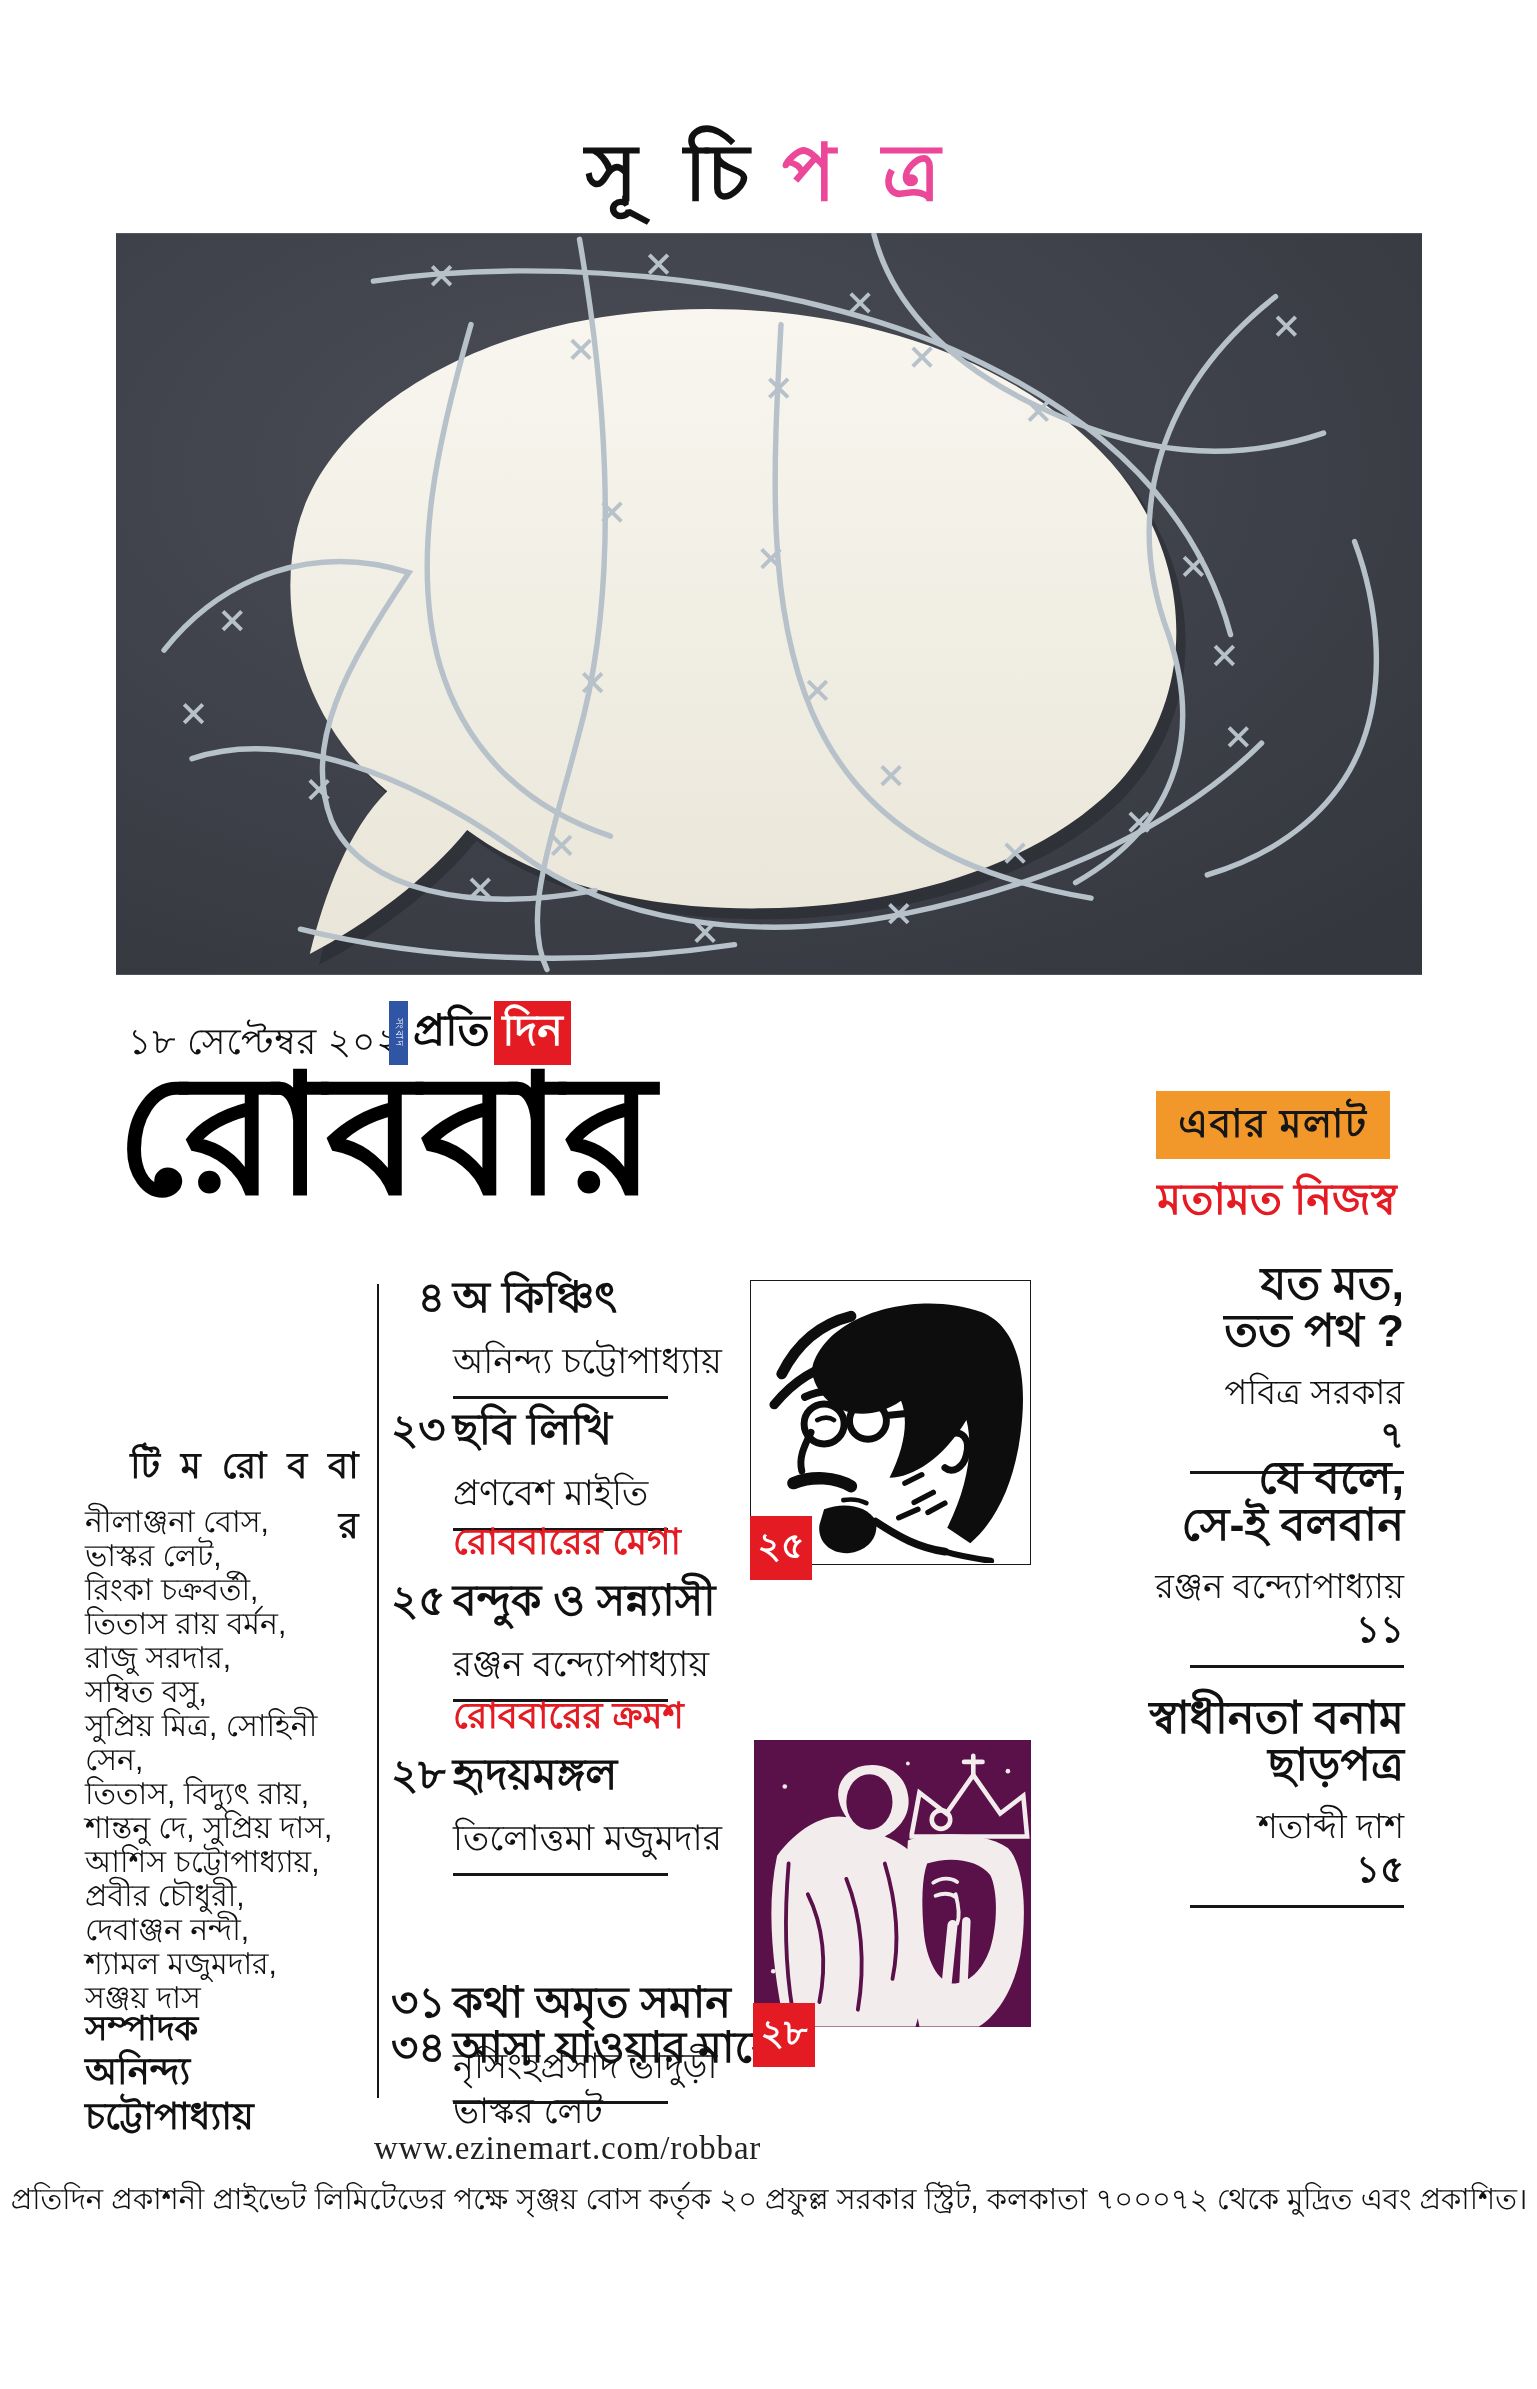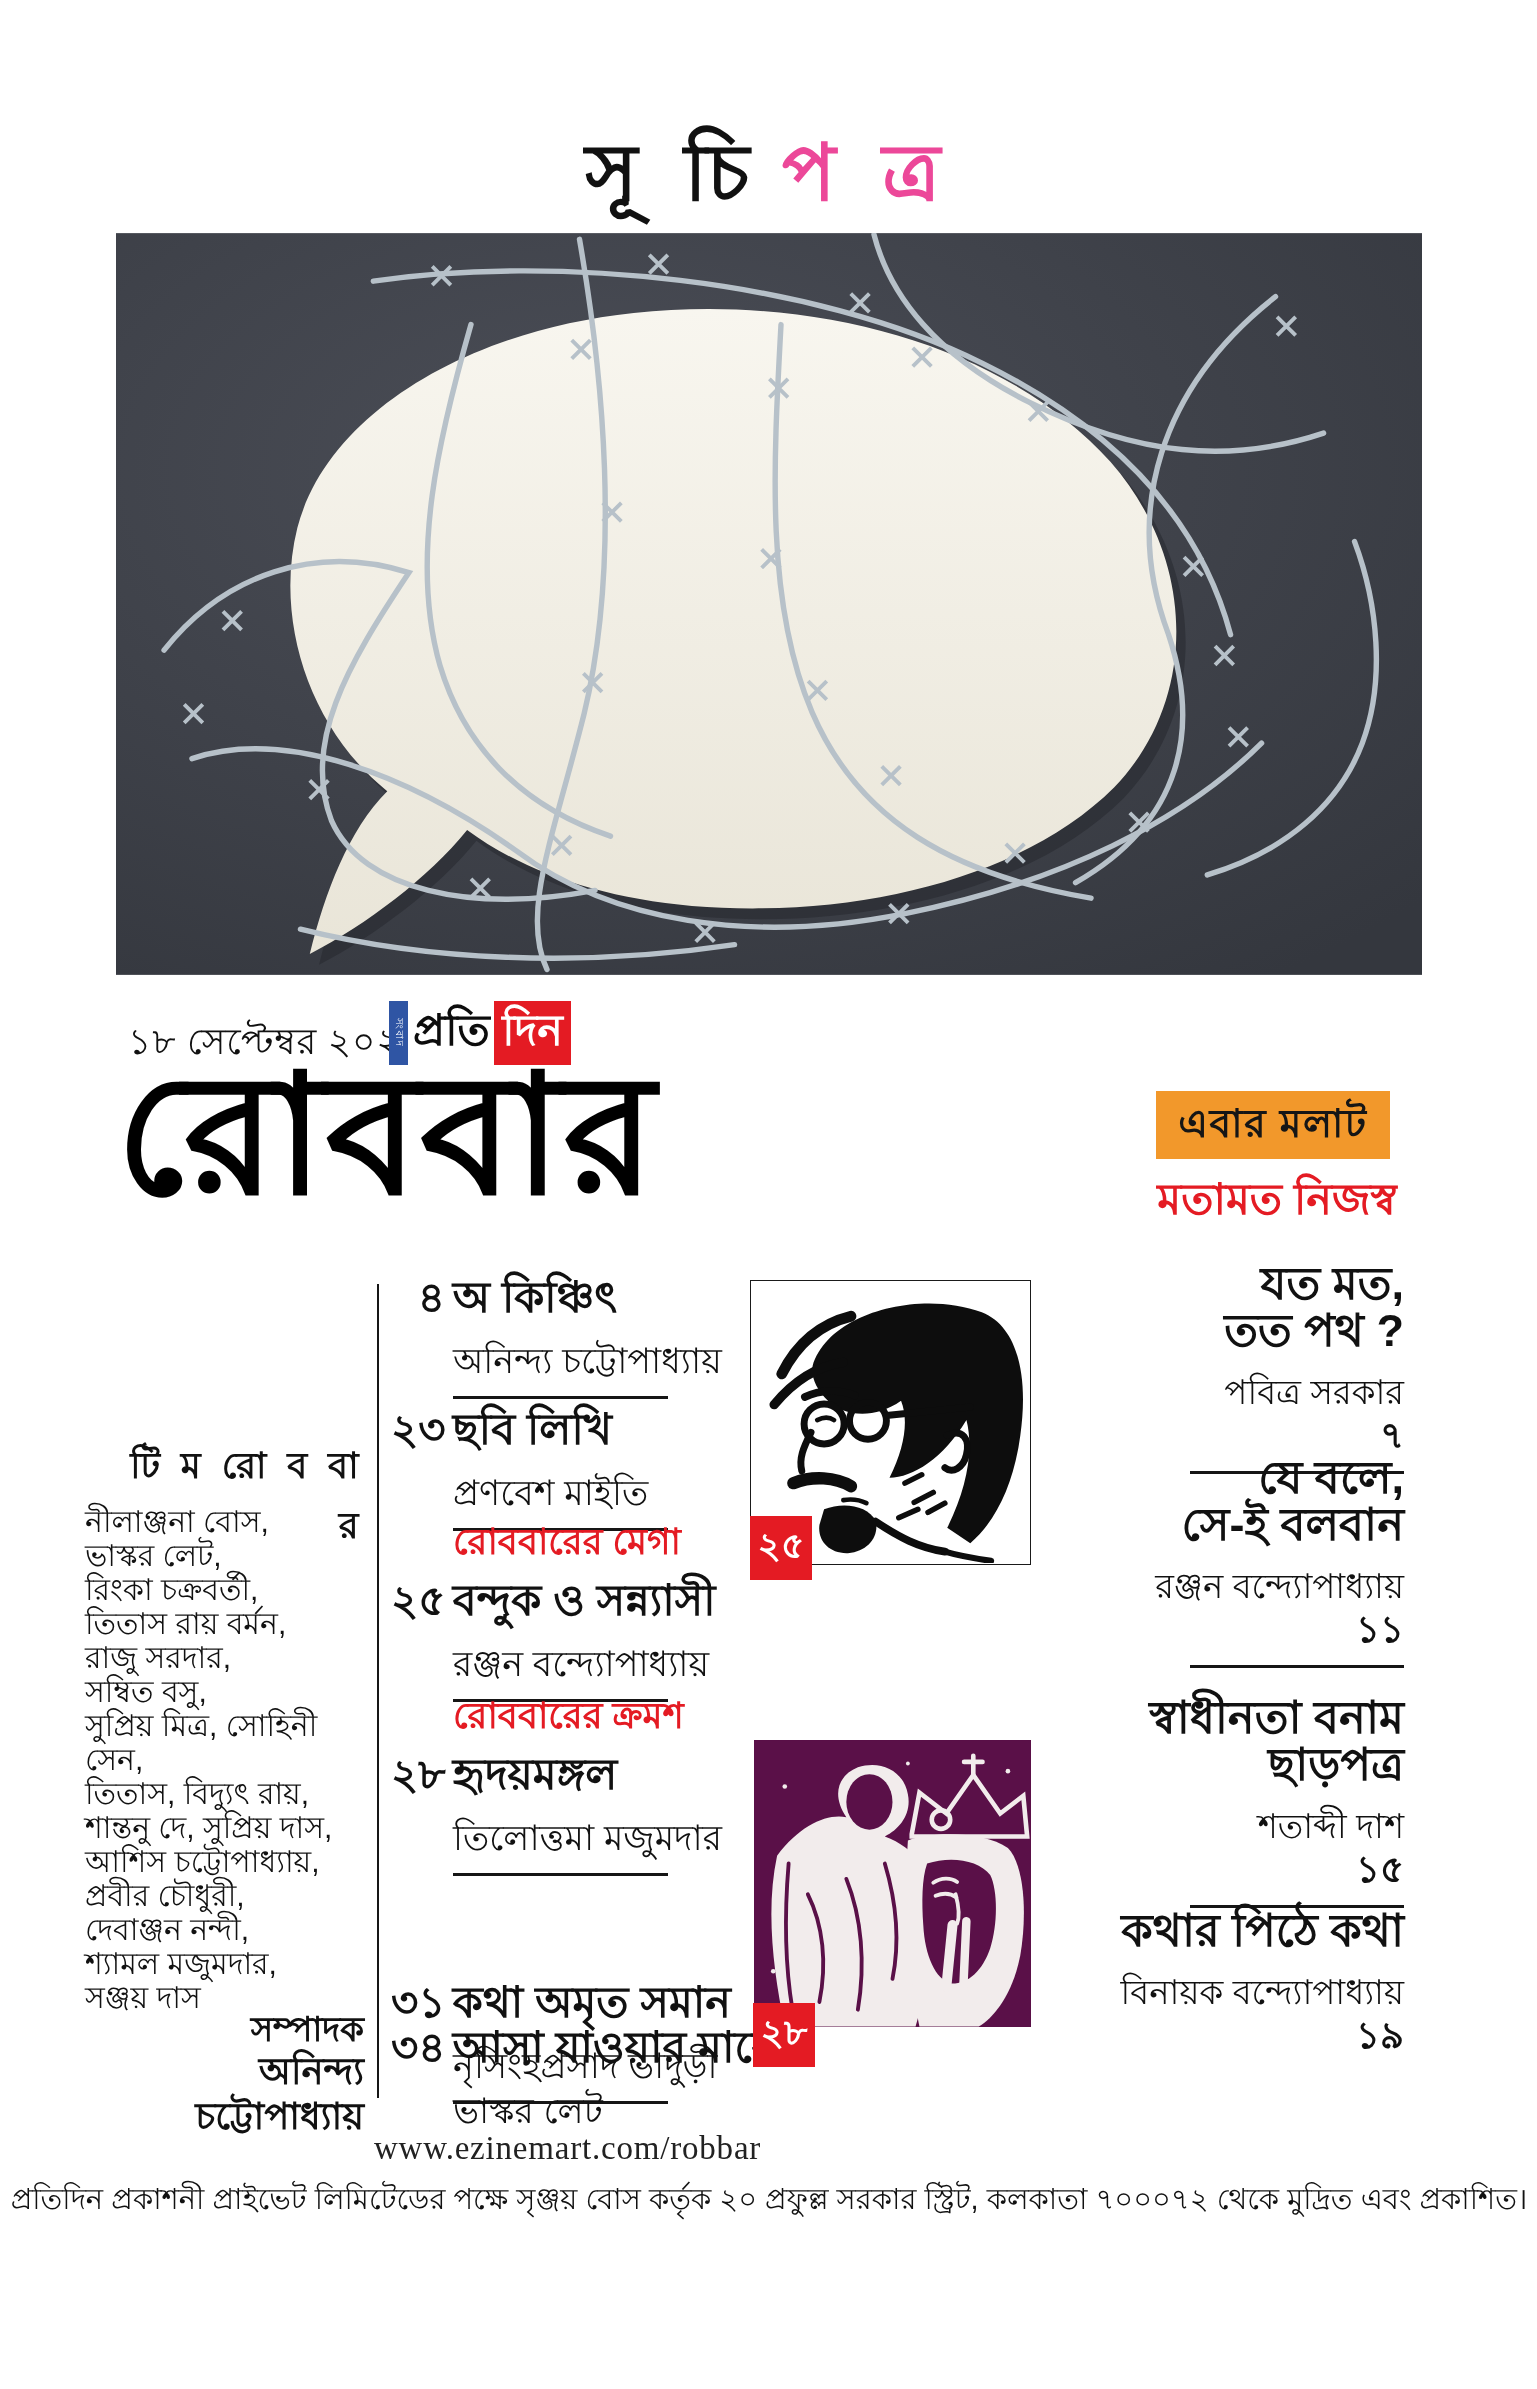--- a/index.html
+++ b/index.html
@@ -21,21 +21,21 @@
   .logo .blk{background:#fff;color:#0c0c0c;font-weight:bold;font-size:43px;display:flex;align-items:center;padding:0 4.7px;}
   .logo .red{background:#e41b23;color:#fff;font-weight:bold;font-size:43px;display:flex;align-items:center;padding:0 7.8px;}
   .masthead{left:116px;top:1042px;width:744px;font-size:167px;font-weight:bold;line-height:1.12;letter-spacing:1.6px;color:#000;transform-origin:left top;}
   .cover-badge{left:1156px;top:1091px;width:234px;height:68px;background:#f2982b;color:#161616;
     font-size:39px;font-weight:bold;display:flex;align-items:center;justify-content:center;letter-spacing:1.6px;}
   .cover-note{left:1133px;top:1167px;width:288px;text-align:center;color:#e41b23;font-size:43px;font-weight:bold;}
   
   .divider{left:377px;top:1284px;width:2.3px;height:814px;background:#161616;}
   .team-header{left:116px;top:1438px;width:248px;text-align:right;font-size:36px;font-weight:bold;letter-spacing:5.4px;}
   .team-list{left:85px;top:1505px;width:279px;text-align:left;font-size:30px;line-height:34px;}
-  .team-editor{left:85px;top:2009px;width:279px;text-align:right;}
+  .team-editor{left:85px;top:2009px;width:279px;font-family:Liberation Serif, serif;}
   .team-editor .lbl{font-size:34px;font-weight:bold;line-height:40px;}
   .team-editor .nm{font-size:37px;font-weight:bold;line-height:45px;}
   
   .toc{left:391px;width:345px;}
   .toc-row{display:flex;align-items:baseline;}
   .toc-num{width:54px;min-width:54px;text-align:right;padding-right:7.8px;font-size:42px;font-weight:bold;}
   .toc-title{font-size:43px;font-weight:bold;line-height:48px;white-space:nowrap;}
   .toc-author{margin-left:62px;font-size:35px;line-height:40px;margin-top:4.7px;white-space:nowrap;}
   .toc-rule{margin-left:62px;margin-top:15.5px;width:215px;height:3.1px;background:#161616;}
   .toc-section{margin-left:62px;font-size:36px;font-weight:bold;color:#e41b23;line-height:40px;margin-bottom:6.2px;white-space:nowrap;}
@@ -263,25 +263,20 @@
     <div class="feat-page">১১</div>
     <div class="feat-rule"></div>
   </div>
   <div class="abs feat" style="top:1694px">
     <div class="feat-title">স্বাধীনতা বনাম</div>
     <div class="feat-title">ছাড়পত্র</div>
     <div class="feat-author">শতাব্দী দাশ</div>
     <div class="feat-page">১৫</div>
     <div class="feat-rule"></div>
   </div>
-  <div class="abs feat" style="top:1907px">
-    <div class="feat-title">কথার পিঠে কথা</div>
-    <div class="feat-author">বিনায়ক বন্দ্যোপাধ্যায়</div>
-    <div class="feat-page">১৯</div>
-  </div>
 
   <div class="abs footer-url">
     <span>www.ezinemart.com/robbar</span>
   </div>
   <div class="abs footer-imprint">প্রতিদিন প্রকাশনী প্রাইভেট লিমিটেডের পক্ষে সৃঞ্জয় বোস কর্তৃক ২০ প্রফুল্ল সরকার স্ট্রিট, কলকাতা ৭০০০৭২ থেকে মুদ্রিত এবং প্রকাশিত।</div>
 
 </div>
 
 
 </body></html>

